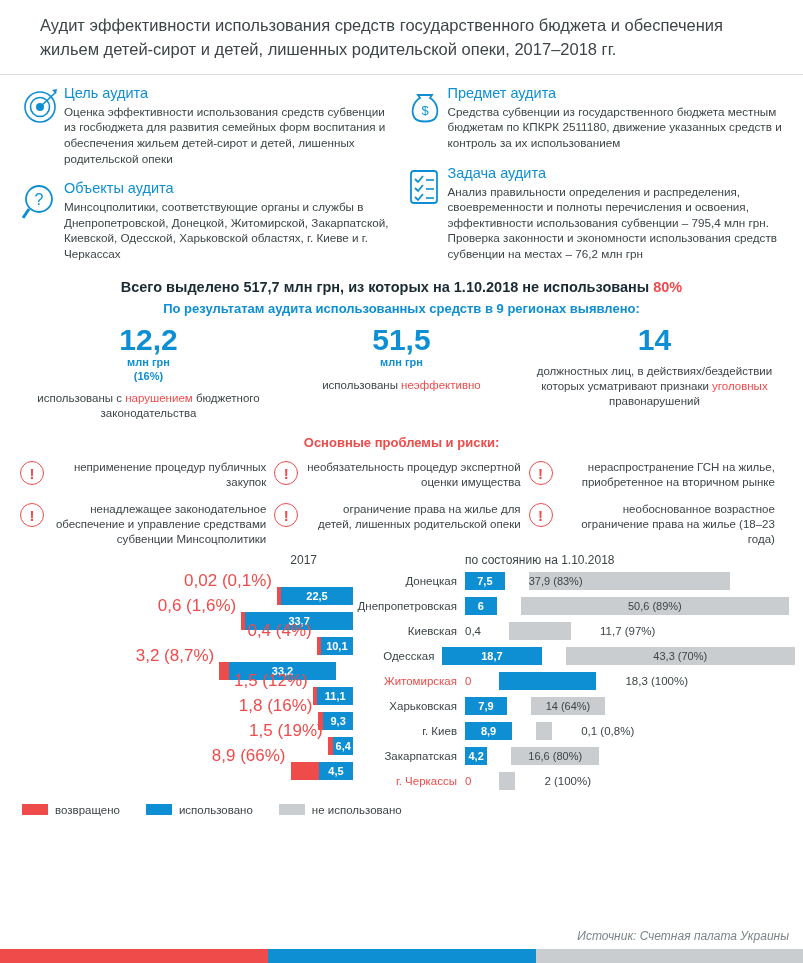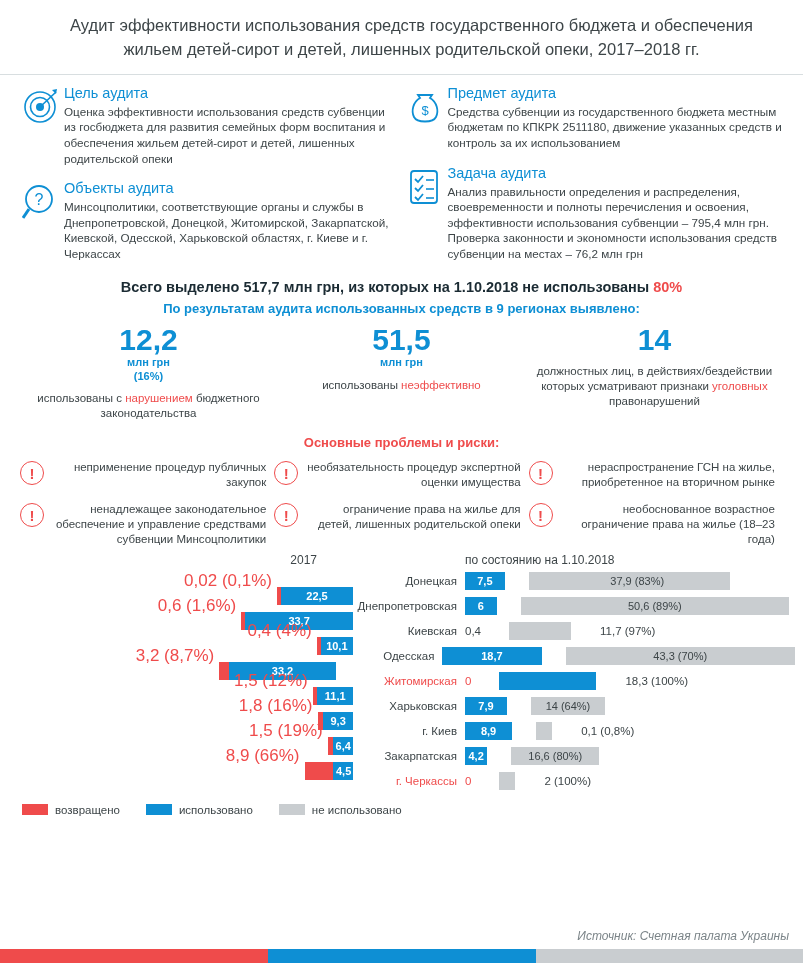--- a/index.html
+++ b/index.html
@@ -11,21 +11,20 @@
     color: #3d4548;
     position: relative;
     overflow: hidden;
   }
   .wrap { width: 803px; height: 963px; position: relative; }
 
   
   .header {
     background: #ffffff;
     padding: 14px 20px 12px 40px;
-    text-align: center;
   }
   .header h1 {
     margin: 0;
     font-size: 16.5px;
     font-weight: 400;
     line-height: 1.45;
     color: #3d4548;
   }
   .hr-line { height:1px; background:#d8dee0; margin:0; }
 
@@ -296,21 +295,21 @@
               <span>22,5</span>
             </div>
           </div>
         </div>
         <div class="center-name">Донецкая</div>
         <div class="right-side">
           <div class="seg blue" style="width: 39.75px;">
             <span>7,5</span>
           </div>
           <div class="seg grey" style="width: 200.87px; position: relative;">
-            <div style="position: absolute; left: 8px; top: 0px; width: 100%; text-align: center; line-height: 18px; color: rgb(61, 69, 72); font-size: 11px;">37,9 (83%)</div>
+            <div style="position: absolute; left: 0px; top: 0px; width: 100%; text-align: left; line-height: 18px; color: rgb(61, 69, 72); font-size: 11px;">37,9 (83%)</div>
           </div>
         </div>
       </div>
       <div class="crow">
         <div class="left-side">
           <div class="left-label">0,6 (1,6%)</div>
           <div class="bars-l">
             <div class="seg red" style="width: 4px;"></div>
             <div class="seg blue" style="width: 107.84px;">
               <span>33,7</span>
@@ -420,21 +419,21 @@
           </div>
           <div class="seg grey" style="width: 16px;"></div>
           <div class="out-lab">0,1 (0,8%)</div>
         </div>
       </div>
       <div class="crow">
         <div class="left-side">
           <div class="left-label">8,9 (66%)</div>
           <div class="bars-l">
             <div class="seg red" style="width: 28.48px;"></div>
-            <div class="seg blue" style="width: 20px;">
+            <div class="seg blue" style="width: 34px;">
               <span>4,5</span>
             </div>
           </div>
         </div>
         <div class="center-name">Закарпатская</div>
         <div class="right-side">
           <div class="seg blue" style="width: 22.26px;">
             <span>4,2</span>
           </div>
           <div class="seg grey" style="width: 87.98px; position: relative;">

